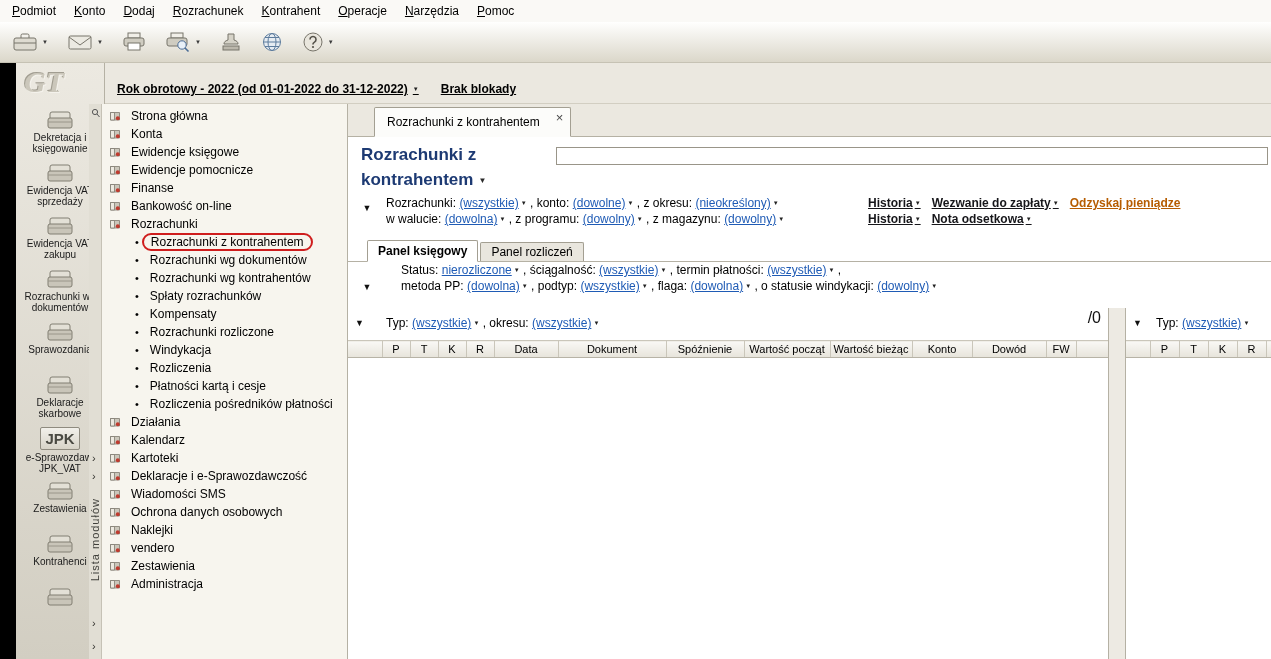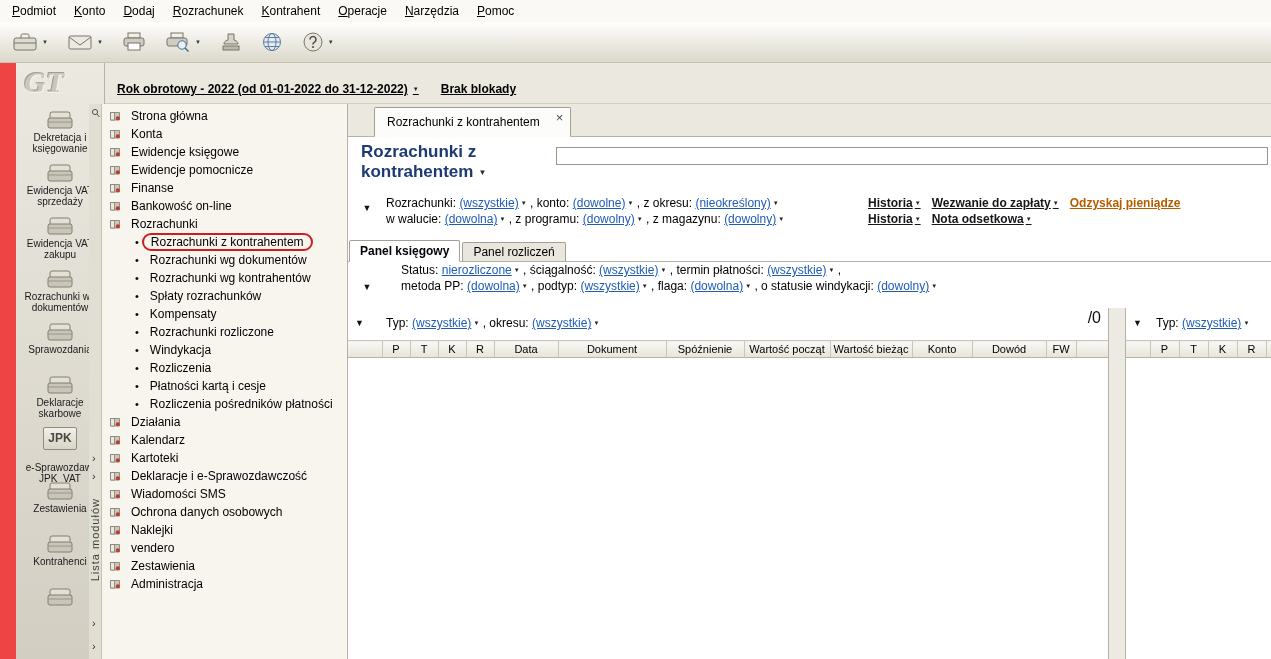--- a/index.html
+++ b/index.html
@@ -1,17 +1,17 @@
 <!DOCTYPE html>
 <html><head>
 <meta charset="utf-8">
 <style>
 *{margin:0;padding:0;box-sizing:border-box}
 html,body{width:1271px;height:659px;overflow:hidden;background:#fff}
-.app{position:relative;width:1271px;height:659px;font-family:"Liberation Sans","DejaVu Sans",sans-serif;font-size:12px;color:#000;background:#ef4444;overflow:hidden}
+.app{position:relative;width:1271px;height:659px;font-family:"Liberation Sans","DejaVu Sans",sans-serif;font-size:12px;color:#000;background:#000000;overflow:hidden}
 
 
 .menubar{position:absolute;left:0;top:0;right:0;height:22px;background:#faf9f6;display:flex;align-items:center;padding-left:3px}
 .mi{display:inline-block;padding:3px 9px;cursor:default}
 .mi::first-letter{text-decoration:underline}
 
 
 .toolbar{position:absolute;left:0;top:22px;right:0;height:41px;background:linear-gradient(#fffffe,#dbd7ca);border-bottom:1px solid #c6c2b4;display:flex;align-items:center;padding-left:10px;gap:15px}
 .tbtn{display:inline-flex;align-items:center;gap:4px;border:0;background:transparent;padding:2px;cursor:pointer}
 .caret{font-size:6px;color:#3a3a3a;line-height:1}
@@ -20,21 +20,21 @@
 .yearbar{position:absolute;left:89px;top:63px;right:0;height:41px;background:#ebe8e0;display:flex;align-items:flex-end;gap:22px;padding:0 0 7px 28px;border-bottom:1px solid #d2cec2}
 .ylink{font-weight:bold;text-decoration:underline;white-space:nowrap;cursor:pointer;color:#000}
 .ylink .dd{margin-left:5px}
 
 
 .rail{position:absolute;left:16px;top:63px;bottom:0;width:89px;background:linear-gradient(#ece9e1,#d2cec2);border-right:1px solid #b5b1a4;overflow:hidden}
 .rail-logo{height:46px;font:italic bold 30px "Liberation Serif",serif;color:#cbc7bb;text-shadow:1px 1px 0 #f4f2ec,-1px -1px 0 #a19d91;padding:2px 0 0 8px}
 .rail-item{height:53px;display:flex;flex-direction:column;align-items:center;text-align:center;font-size:10px;line-height:11px;color:#1a1a1a;cursor:pointer}
 .rail-item .rlabel{width:86px}
 .rico{flex:0 0 auto;margin-bottom:2px}
-.jpkbox{display:inline-block;font-size:12px;font-weight:bold;color:#4a4a42;border:1px solid #8f8b7f;border-radius:2px;background:linear-gradient(#f2f0ea,#d8d4c8);padding:5px 4px;margin-bottom:12px}
+.jpkbox{display:inline-block;font-size:15px;font-weight:bold;color:#4a4a42;border:1px solid #8f8b7f;border-radius:2px;background:linear-gradient(#f2f0ea,#d8d4c8);padding:5px 4px;margin-bottom:2px}
 
 
 .strip{position:absolute;left:89px;top:104px;bottom:0;width:13px;background:#e1ded4;border-right:1px solid #c6c2b6}
 .pin{position:absolute;top:4px;left:2px}
 .strip-label{position:absolute;bottom:78px;left:0;width:13px;writing-mode:vertical-rl;transform:rotate(180deg);font-size:11px;color:#3f3f3a;letter-spacing:1px;white-space:nowrap}
 .chev{position:absolute;left:3px;font-size:11px;color:#33332e;line-height:1;cursor:pointer}
 
 
 .tree{position:absolute;left:102px;top:104px;bottom:0;width:246px;background:#f7f5ee;border-right:1px solid #b5b1a4;padding-top:3px;overflow:hidden}
 .trow{height:18px;display:flex;align-items:center;gap:6px;padding-left:7px;white-space:nowrap;cursor:pointer}
@@ -44,38 +44,38 @@
 .trow.sel .lbl{border:2px solid #cf1d1d;border-radius:9px;padding:0 7px;margin-left:-4px}
 .ticon{flex:0 0 auto}
 
 
 .main{position:absolute;left:348px;top:104px;right:0;bottom:0;background:#fff}
 .tabstrip{position:absolute;left:0;top:0;right:0;height:33px;background:#ebe8e0;border-bottom:1px solid #b5b1a4;display:flex;align-items:flex-end;padding-left:26px}
 .dtab{position:relative;z-index:2;height:30px;margin-bottom:-1px;background:#fcfcfa;border:1px solid #a39f92;border-bottom:1px solid #fcfcfa;border-radius:2px 2px 0 0;display:flex;align-items:center;gap:16px;padding:0 7px 0 12px;cursor:pointer}
 .dtab-close{font-size:13px;color:#4a4a4a;line-height:1;align-self:flex-start;margin-top:3px;cursor:pointer}
 
 .titlerow{position:absolute;left:0;top:33px;right:0;height:55px}
-.page-title{position:absolute;left:13px;top:5px;width:192px;font-size:17px;font-weight:bold;line-height:20px;color:#1d3a73;cursor:pointer}
+.page-title{position:absolute;left:13px;top:5px;width:192px;font-size:17px;font-weight:bold;line-height:25px;color:#1d3a73;cursor:pointer}
 .title-caret{font-size:8px;color:#2a2a2a;margin-left:5px;vertical-align:2px}
 .searchbox{position:absolute;left:208px;top:10px;right:3px}
 .searchbox input{width:100%;height:18px;border:1px solid #999589;background:#fff;font:12px "Liberation Sans",sans-serif;padding:0 3px}
 .search-caption{margin-top:4px;font-size:12px;color:#1a1a1a}
 
 .band1{position:absolute;left:0;top:88px;right:0;height:48px}
 .fgut{position:absolute;left:0;top:0;width:38px;text-align:center}
 .fexp{display:inline-block;margin-top:12px;font-size:9px;color:#111;cursor:pointer;line-height:1}
 .flines{position:absolute;left:38px;top:3px;line-height:16px;white-space:nowrap}
 .blue{color:#1f5bb5;text-decoration:underline;cursor:pointer}
 .dd{font-size:6px;color:#222;margin-left:2px;vertical-align:2px}
 .factions{position:absolute;left:520px;top:3px;line-height:16px}
 .frow{display:flex;gap:11px}
 .alink{font-weight:bold;color:#16161a;text-decoration:underline;white-space:nowrap;cursor:pointer}
 .alink.orange{color:#b65c00}
 
-.ptabs{position:absolute;left:0;top:136px;right:0;height:22px;border-bottom:1px solid #b5b1a4;padding-left:1px;display:flex;align-items:flex-end}
+.ptabs{position:absolute;left:0;top:136px;right:0;height:22px;border-bottom:1px solid #b5b1a4;padding-left:19px;display:flex;align-items:flex-end}
 .ptab{position:relative;height:20px;display:flex;align-items:center;padding:0 10px;border:1px solid #a39f92;border-bottom:none;background:#e9e6de;border-radius:2px 2px 0 0;cursor:pointer}
 .ptab.active{background:#fff;font-weight:bold;z-index:2;margin-bottom:-1px;height:22px;border-bottom:1px solid #fff}
 .ptab+.ptab{margin-left:2px;height:19px}
 
 .band2{position:absolute;left:0;top:158px;right:0;height:44px}
 .band2 .flines{left:53px;top:0}
 .band2 .fexp{margin-top:21px}
 
 .grids{position:absolute;left:0;top:204px;right:0;bottom:0;display:flex}
 .grid{position:relative;background:#fff}

